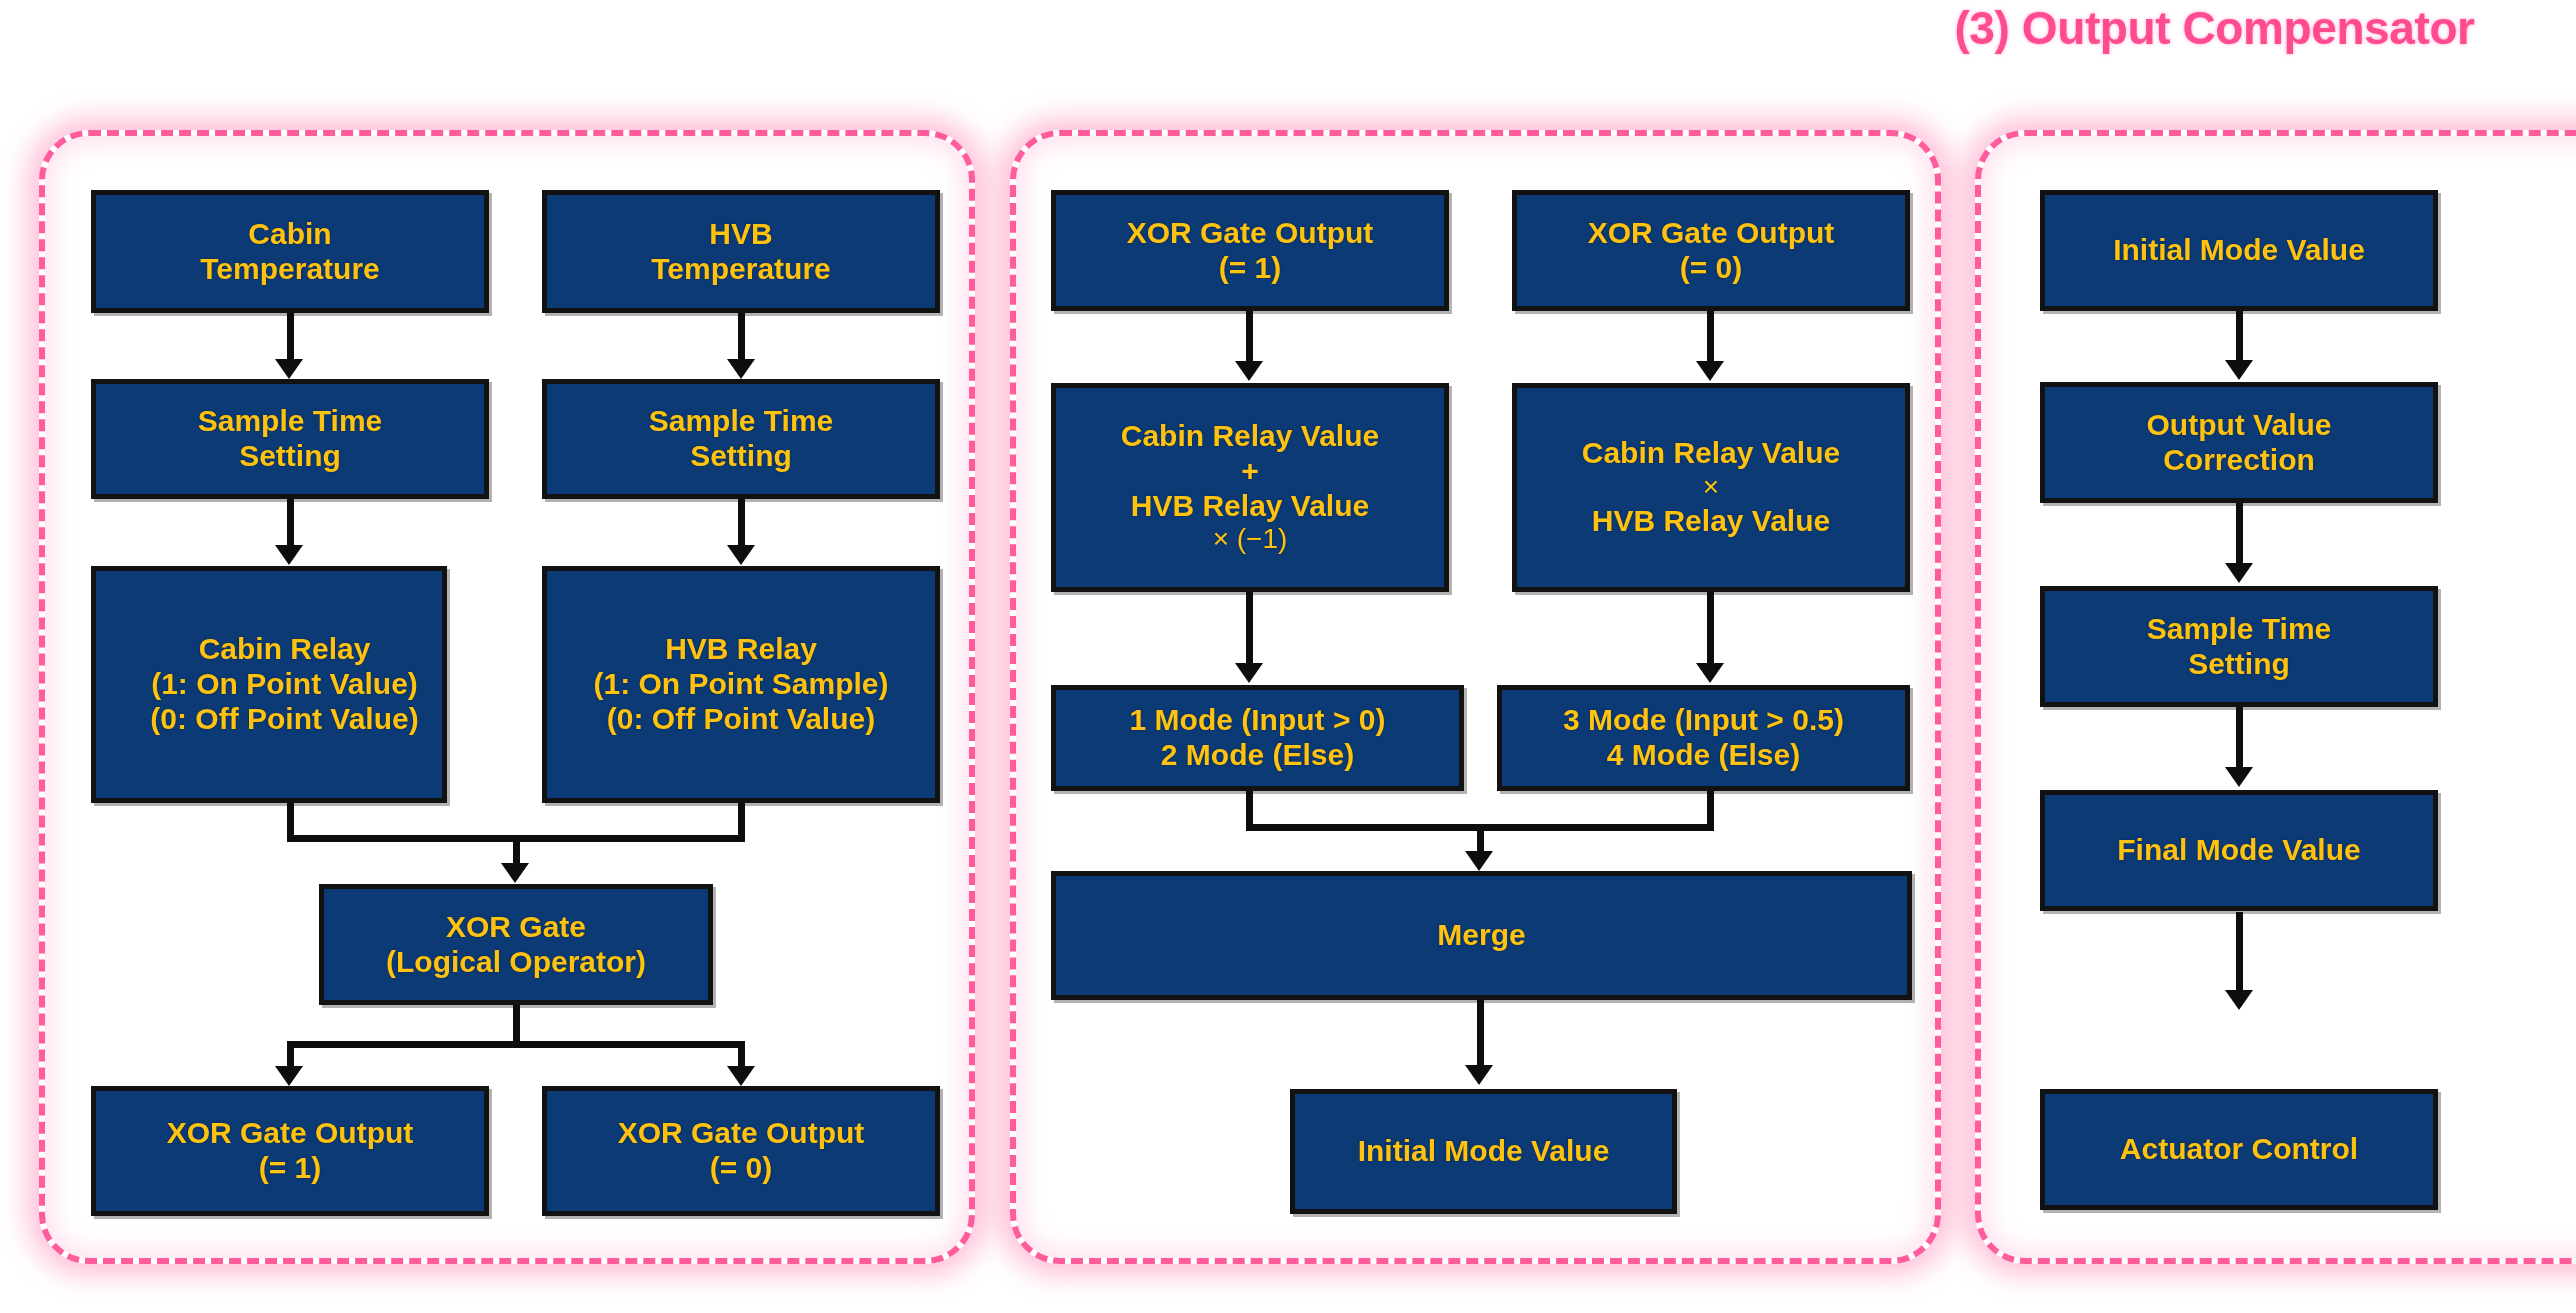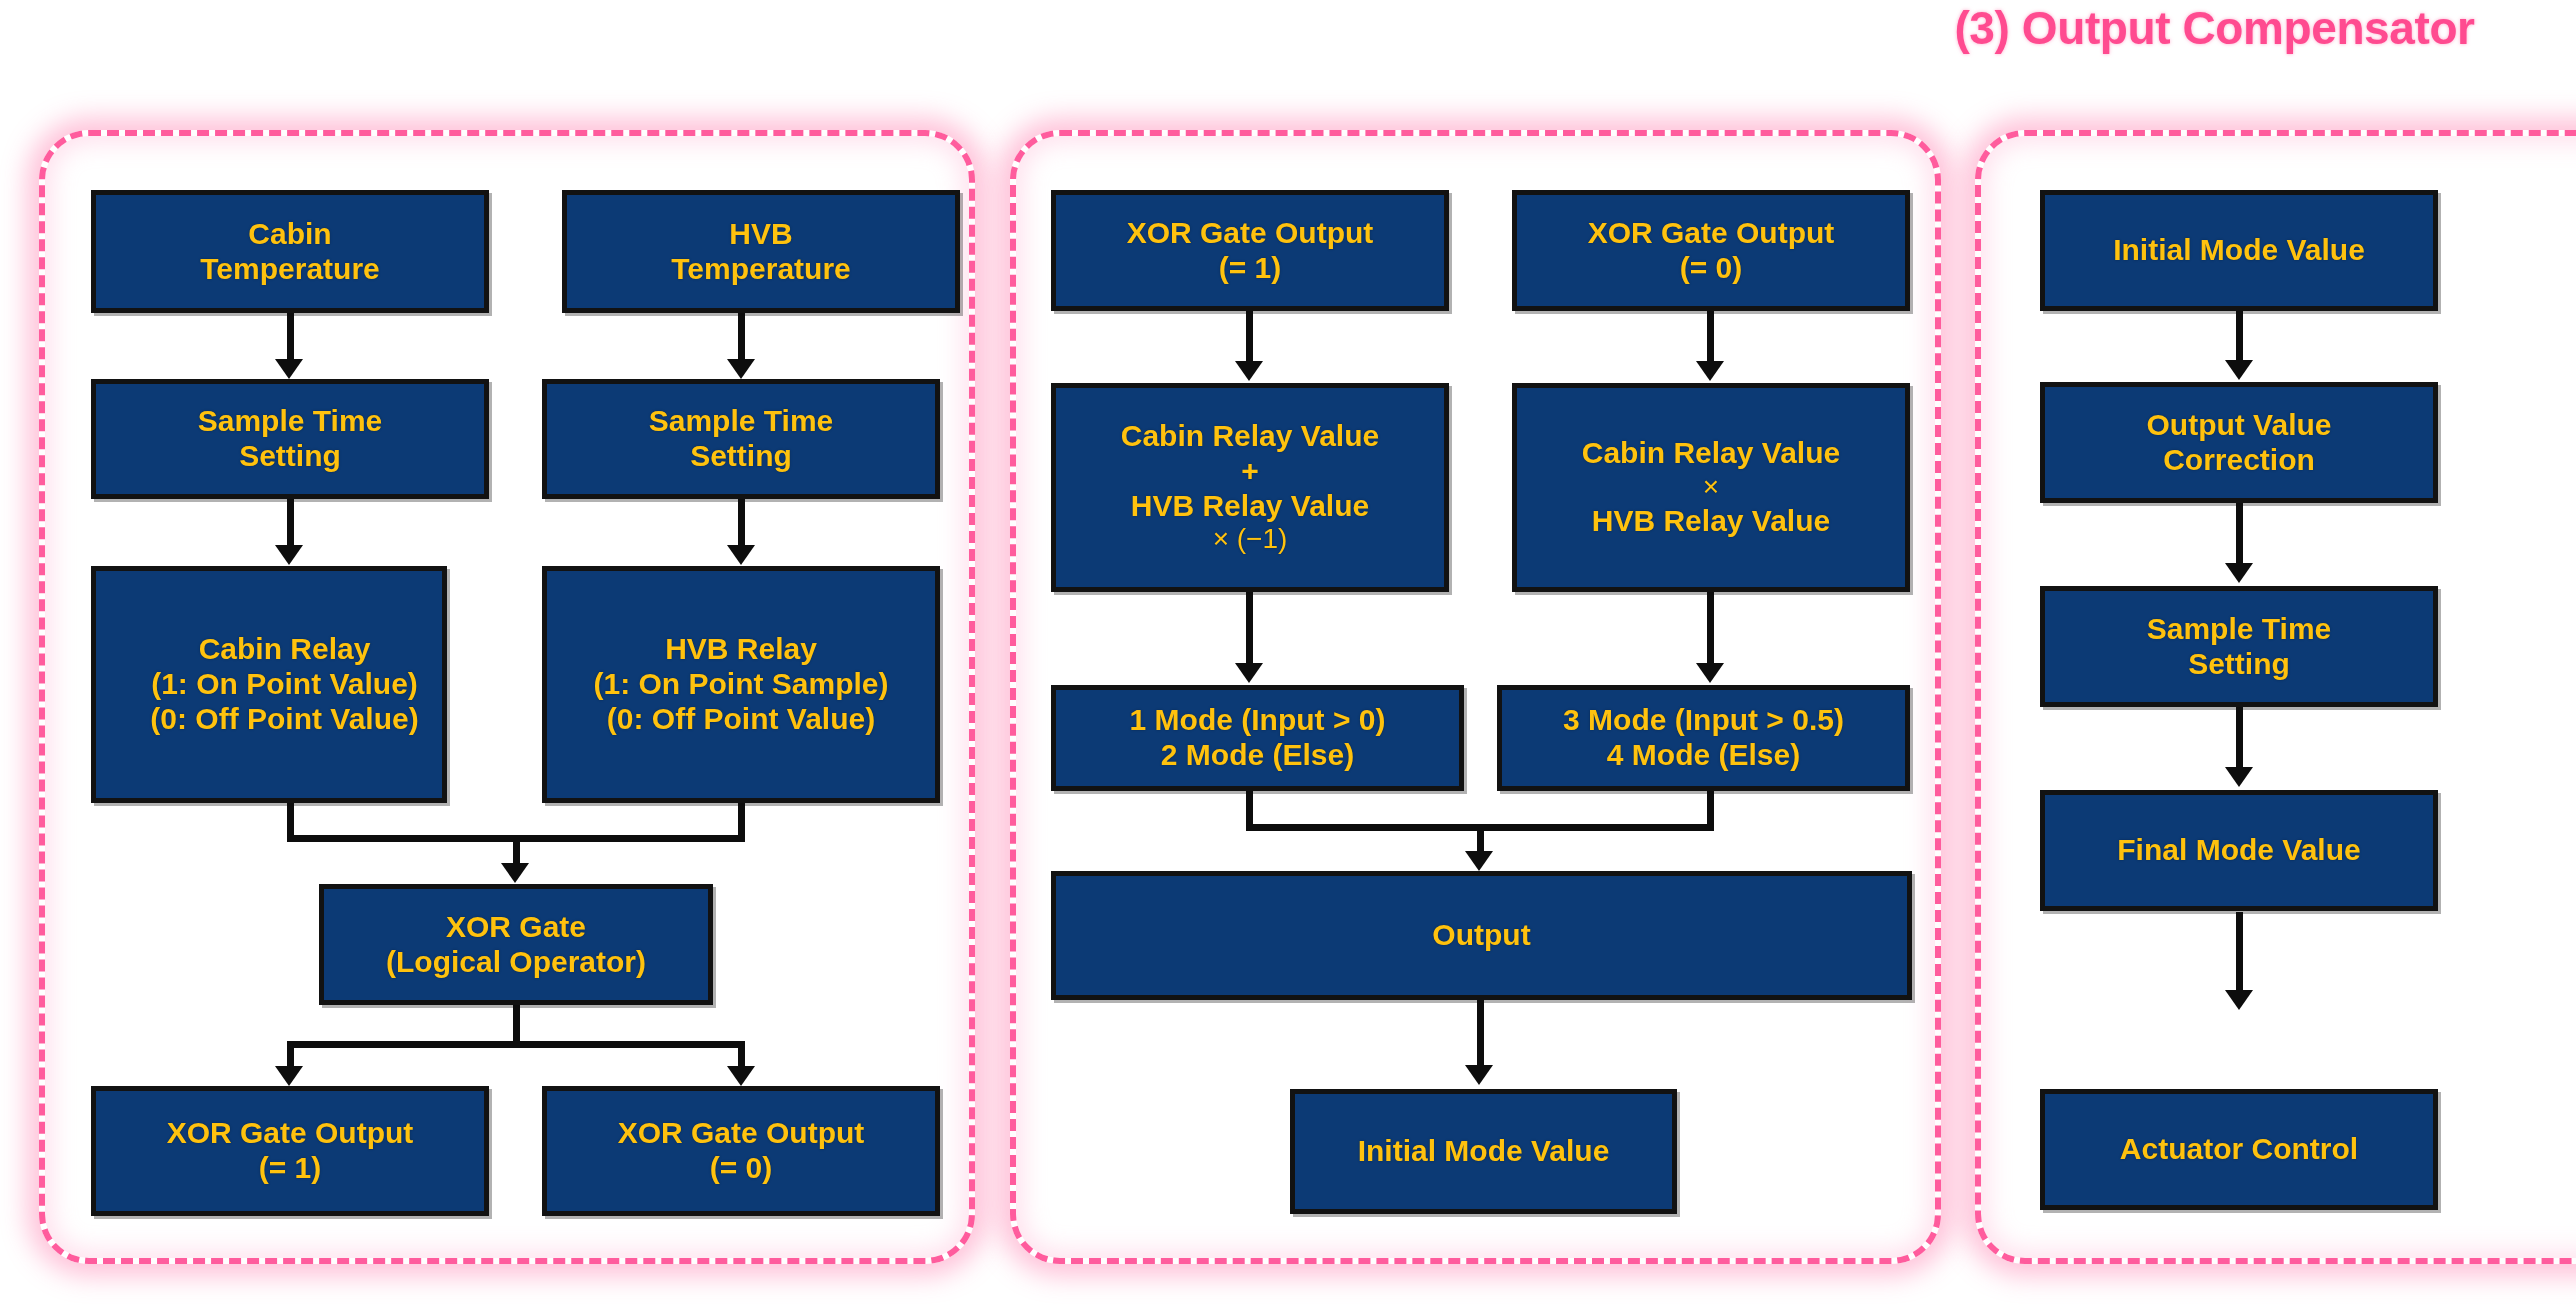--- a/index.html
+++ b/index.html
@@ -43,21 +43,21 @@
   <div class="panel-title" style="left:1843px;top:4.6px;width:743px;">(3) Output Compensator</div>
 
   <div class="panel" style="left:39px;top:130px;width:936px;height:1134px;"></div>
   <div class="panel" style="left:1010px;top:130px;width:931px;height:1134px;"></div>
   <div class="panel" style="left:1975px;top:130px;width:907px;height:1134px;"></div>
 
   <div class="box" style="left:91px;top:190px;width:398px;height:123px;">
     <span class="lbl">Cabin
 Temperature</span>
   </div>
-  <div class="box" style="left:562px;top:190px;width:398px;height:123px;">
+  <div class="box" style="left:542px;top:190px;width:398px;height:123px;">
     <span class="lbl">HVB
 Temperature</span>
   </div>
 
   <div class="vline" style="left:287px;top:313px;height:52px;"></div>
   <div class="arrow" style="left:275px;top:359px;"></div>
   <div class="vline" style="left:738px;top:313px;height:52px;"></div>
   <div class="arrow" style="left:727px;top:359px;"></div>
 
   <div class="box" style="left:91px;top:379px;width:398px;height:120px;">
@@ -153,21 +153,21 @@
 4 Mode (Else)</span>
   </div>
 
   <div class="vline" style="left:1246px;top:791px;height:39px;"></div>
   <div class="vline" style="left:1707px;top:791px;height:39px;"></div>
   <div class="hline" style="left:1246px;top:824px;width:468px;"></div>
   <div class="vline" style="left:1477px;top:824px;height:32px;"></div>
   <div class="arrow" style="left:1465px;top:851px;"></div>
 
   <div class="box" style="left:1051px;top:871px;width:861px;height:129px;">
-    <span class="lbl">Output</span>
+    <span class="lbl">Merge</span>
   </div>
 
   <div class="vline" style="left:1477px;top:1000px;height:70px;"></div>
   <div class="arrow" style="left:1465px;top:1065px;"></div>
 
   <div class="box" style="left:1290px;top:1089px;width:387px;height:125px;">
     <span class="lbl">Initial Mode Value</span>
   </div>
 
   <div class="box" style="left:2040px;top:190px;width:398px;height:121px;">

